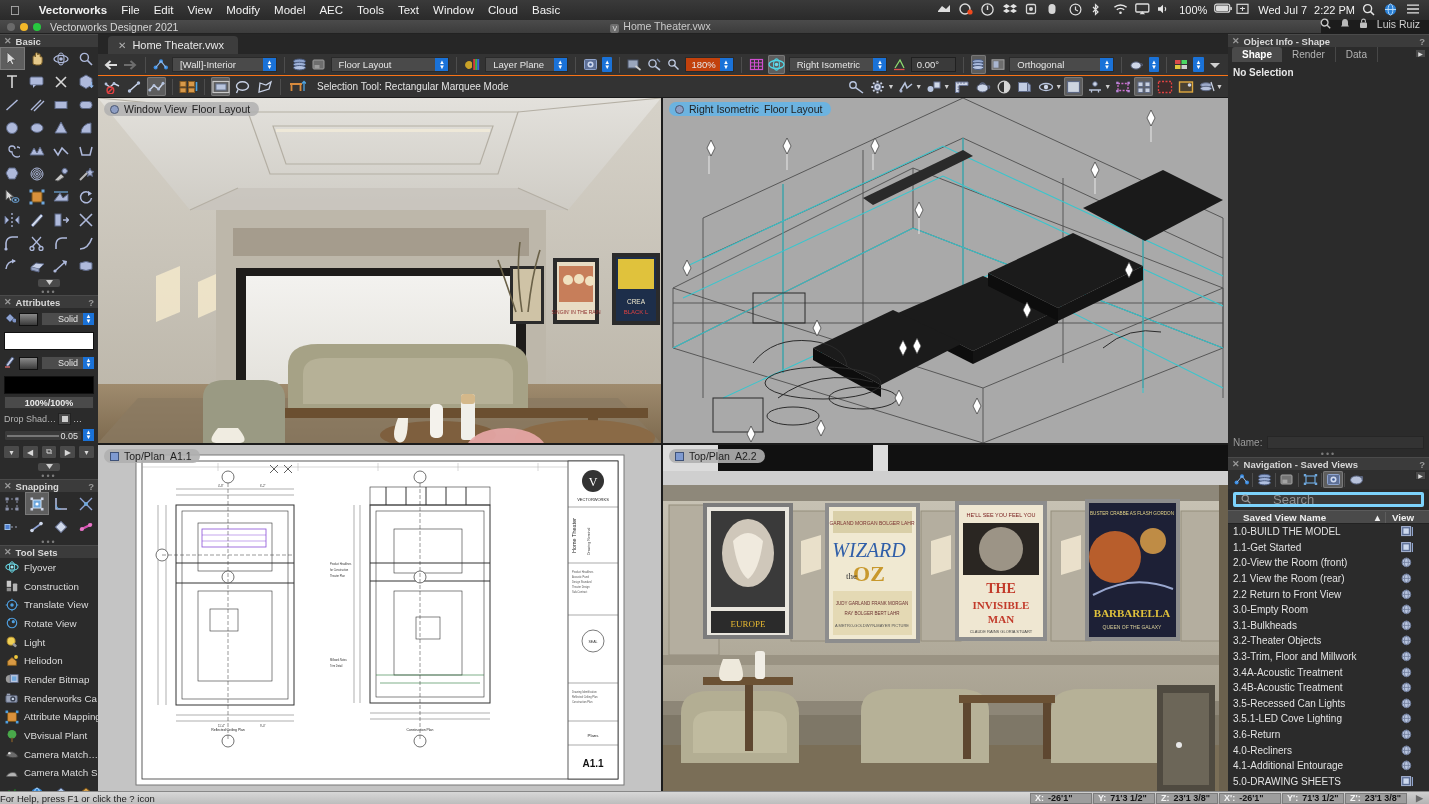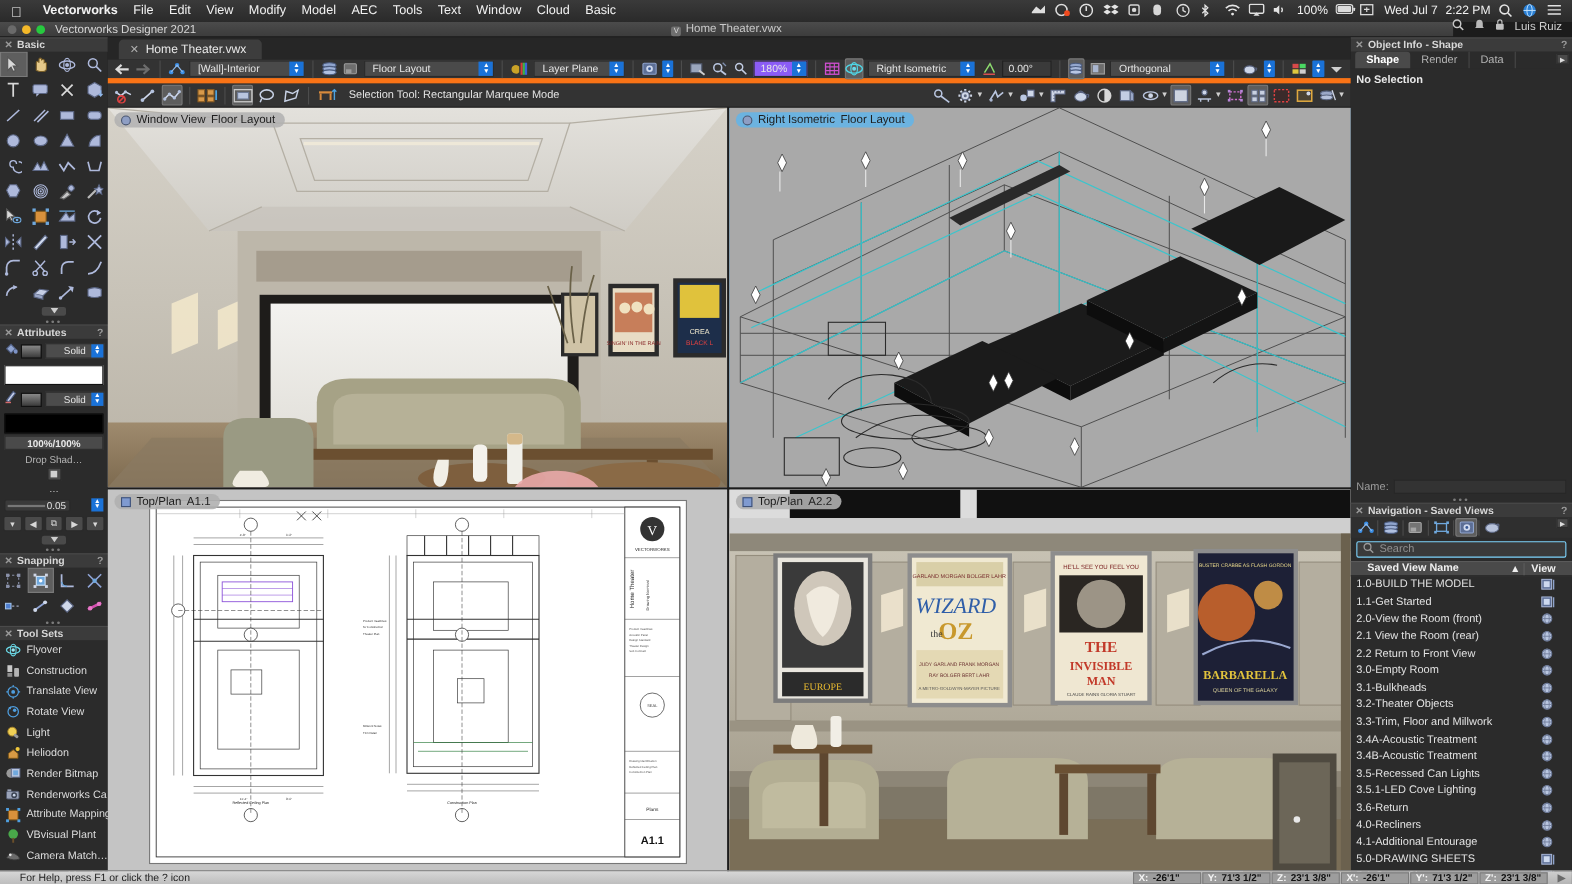--- a/index.html
+++ b/index.html
@@ -61,25 +61,25 @@
   .combo { flex:1; height:14px; background:#4c4c4c; border:1px solid #2c2c2c;
     color:#e5e5e5; font-size:9px; display:flex; align-items:center;
     justify-content:center; position:relative; }
   .combo .arrow { position:absolute; right:0; top:0; bottom:0; width:11px;
     background:#1a72d8; display:flex; align-items:center; justify-content:center;
     color:#fff; font-size:6px; flex-direction:column; line-height:5px; }
   .bigswatch { margin:2px 4px; height:18px; border:1px solid #111; }
   .pctbar { margin:2px 4px; height:13px; background:#4a4a4a; border:1px solid #2c2c2c;
     color:#e8e8e8; font-size:9px; text-align:center; line-height:12px; font-weight:bold; }
   .shadow-row { display:flex; align-items:center; gap:2px; padding:2px 4px;
-    color:#b6b6b6; font-size:9px;flex-direction:column; }
+    color:#b6b6b6; font-size:9px; }
   .minibox { width:13px; height:12px; background:#4a4a4a; border:1px solid #222;
     display:flex; align-items:center; justify-content:center; }
   .minibox i { width:6px; height:6px; background:#cfcfcf; display:block; }
-  .slider-row { display:flex; align-items:center; gap:19px; padding:2px 4px; }
+  .slider-row { display:flex; align-items:center; gap:1px; padding:2px 4px; }
   .slider { flex:1; height:11px; background:#3a3a3a; border:1px solid #2a2a2a;
     position:relative; border-radius:2px; }
   .slider::after{ content:''; position:absolute; left:2px; right:22px; top:4px;
     height:2px; background:#777; }
   .slider .val { position:absolute; right:3px; top:0; font-size:9px; color:#e2e2e2;
     line-height:10px; }
   .stepper { width:11px; height:12px; background:#1a72d8; color:#fff; font-size:6px;
     display:flex; flex-direction:column; align-items:center; justify-content:center;
     line-height:5px; }
   .navbtns { display:flex; gap:2px; padding:2px 3px; }
@@ -96,37 +96,37 @@
   
   #tabstrip { position:absolute; left:98px; top:34px; width:1130px; height:20px;
     background:#262626; }
   #tab { position:absolute; left:108px; top:36px; height:18px; padding:0 14px 0 10px;
     background:#3d3d3d; border-top-left-radius:4px; border-top-right-radius:4px;
     color:#e8e8e8; font-size:11px; display:flex; align-items:center; gap:6px; }
   #tab .x { color:#b0b0b0; font-size:10px; }
 
   #toolbar1 { position:absolute; left:98px; top:54px; width:1130px; height:22px;
     background:#333; display:flex; align-items:center; gap:4px; padding:0 5px;
-    border-bottom:5px solid #f97316; }
+    border-bottom:1px solid #f97316; }
   #toolbar2 { position:absolute; left:98px; top:76px; width:1130px; height:22px;
     background:#333; display:flex; align-items:center; gap:3px; padding:0 5px;
     border-bottom:1px solid #1b1b1b; }
   .tb-combo { height:15px; background:#4a4a4a; border:1px solid #2a2a2a;
     color:#e6e6e6; font-size:9.5px; display:flex; align-items:center;
     padding-left:7px; position:relative; }
   .tb-combo .arrow { position:absolute; right:0; top:0; bottom:0; width:13px;
     background:#1a72d8; color:#fff; font-size:6px; display:flex; flex-direction:column;
     align-items:center; justify-content:center; line-height:5px; }
   .tb-btn { width:19px; height:19px; display:flex; align-items:center;
     justify-content:center; border-radius:2px; position:relative; }
   .tb-btn.sel { background:#5d5d5d; box-shadow:inset 0 0 0 1px #787878; }
   .sep { width:1px; height:16px; background:#4d4d4d; margin:0 3px; }
   .caret { color:#cfcfcf; font-size:7px; margin-left:-2px; }
   #modehint { color:#e3e3e3; font-size:10px; margin-left:8px; white-space:nowrap; }
-  .zoomfield { height:15px; width:58px; background:#8b5cf6; border:1px solid #2a2a2a;
+  .zoomfield { height:15px; width:58px; background:#c2410c; border:1px solid #2a2a2a;
     color:#e6e6e6; font-size:9.5px; display:flex; align-items:center;
     padding-left:5px; position:relative; }
   .numfield { height:15px; width:54px; background:#3a3a3a; border:1px solid #202020;
     color:#e6e6e6; font-size:9.5px; display:flex; align-items:center; padding-left:5px; }
 
   
   #vpwrap { position:absolute; left:98px; top:98px; width:1130px; height:698px; }
   .vp { position:absolute; overflow:hidden; }
   .vp-label { position:absolute; left:6px; top:4px; height:14px;
     display:flex; align-items:center; gap:5px; padding:0 9px 0 6px;
@@ -148,38 +148,38 @@
   .namerow { display:flex; align-items:center; gap:5px; padding:2px 5px; }
   .namerow .lbl { color:#9b9b9b; font-size:10px; }
   .namerow .fld { flex:1; height:13px; background:#333; border:1px solid #262626; }
 
   .navtools { display:flex; align-items:center; height:19px; gap:1px; padding:0 3px;
     background:#2f2f2f; }
   .navtools .nb { width:20px; height:17px; display:flex; align-items:center;
     justify-content:center; border-radius:2px; }
   .navtools .nb.sel { background:#5d5d5d; box-shadow:inset 0 0 0 1px #7a7a7a; }
   .navtools .vsep { width:1px; height:14px; background:#4d4d4d; }
-  .searchbox { margin:3px 5px; height:15px; background:#3a3a3a; border:1px solid #7dd3fc;
-    border-radius:2px; display:flex; align-items:center; gap:5px; padding:0 5px;
-    color:#8f8f8f; font-size:10px; }
+  .searchbox { margin:3px 5px; height:15px; background:#3a3a3a; border:3px solid #7dd3fc;
+    border-radius:2px; display:flex; align-items:center; gap:22px; padding:0 5px;
+    color:#8f8f8f; font-size:13px; }
   .sv-header { display:flex; height:14px; background:#4a4a4a;
     border-top:1px solid #5a5a5a; border-bottom:1px solid #222;
     color:#efefef; font-size:9.8px; font-weight:bold; align-items:center; }
   .sv-header .c1 { flex:1; padding-left:15px; }
   .sv-header .c2 { width:44px; padding-left:6px; border-left:1px solid #5d5d5d; }
   .sv-row { display:flex; height:15.6px; align-items:center; color:#e2e2e2;
     font-size:10px; }
   .sv-row .c1 { flex:1; padding-left:5px; white-space:nowrap; overflow:hidden; }
   .sv-row .c2 { width:44px; display:flex; justify-content:center; }
   #svlist { position:absolute; left:0; top:0; width:201px; }
 
   
   #helpbar { position:absolute; left:0; top:791px; width:1130px; height:13px;
     background:linear-gradient(#d7d7d7,#bdbdbd); color:#1c1c1c; font-size:9.5px;
-    display:flex; align-items:center; padding-left:18px; border-top:1px solid #888; }
+    display:flex; align-items:center; padding-left:0; border-top:1px solid #888; }
   #coordbar { position:absolute; left:1030px; top:791px; width:399px; height:13px;
     background:linear-gradient(#cfcfcf,#b4b4b4); display:flex; align-items:center;
     gap:1px; border-top:1px solid #888; font-size:9px; color:#111; font-weight:bold; }
   .coordcell { height:11px; background:#9d9d9d; border:1px solid #7c7c7c;
     display:flex; align-items:center; padding:0 4px; gap:4px; min-width:62px; }
   .coordcell .k { color:#f4f4f4; }
 </style>
 </head>
 <body>
 

